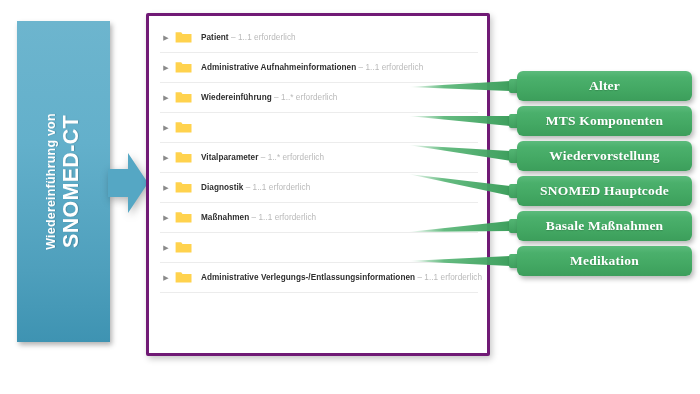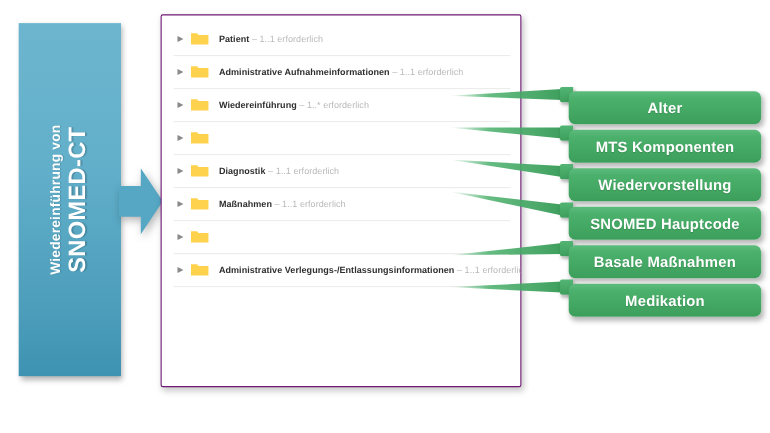--- a/index.html
+++ b/index.html
@@ -39,23 +39,24 @@
   }
   #banner-line2{
     display:block;font-size:21.5px;font-weight:700;letter-spacing:.3px;
     margin-top:1px;
     text-shadow:0 1px 1px rgba(0,0,0,.18);
   }
 
   
   #list-panel{
     position:absolute;left:146px;top:13px;width:326px;height:337px;
-    background:#ffffff;border:1px solid #701a75;border-radius:2px;
+    background:#ffffff;border:3px solid #701a75;border-radius:2px;
     box-shadow:2px 3px 6px rgba(0,0,0,.22);
     overflow:hidden;
+    padding-left:12px;
   }
   #list-inner{position:absolute;left:11px;top:7px;right:9px;}
   .tree-row{
     position:relative;height:29px;
     border-bottom:1px solid #ececec;
     display:flex;align-items:center;
   }
   .tree-row:last-child{border-bottom:1px solid #ececec;}
   .twisty{
     width:12px;flex:0 0 12px;display:flex;align-items:center;justify-content:center;
@@ -79,25 +80,25 @@
   .callout{
     position:absolute;height:30px;
   }
   .callout-tab{
     position:absolute;left:0;top:8px;width:12px;height:14px;
     background:linear-gradient(180deg,#53B573 0%,#3E9F5D 100%);
     border-radius:2px 0 0 2px;
     box-shadow:1px 2px 3px rgba(0,0,0,.28);
   }
   .callout-body{
-    position:absolute;left:8px;top:12px;right:0;height:30px;
+    position:absolute;left:8px;top:0;right:0;height:30px;
     background:linear-gradient(180deg,#5CBB7C 0%,#4BB06C 22%,#43A863 62%,#3C9E5B 100%);
     border-radius:6px;
     box-shadow:2px 3px 5px rgba(0,0,0,.28);
-    display:flex;align-items:center;justify-content:center;
+    display:flex;align-items:center;justify-content:center;font-family:Liberation Serif, serif;
   }
   .callout-label{
     color:#ffffff;font-size:13.5px;font-weight:600;letter-spacing:.2px;
     text-shadow:0 1px 1px rgba(0,0,0,.16);
     white-space:nowrap;
   }
 </style>
 </head>
 <body>
 
@@ -155,20 +156,29 @@
             </svg>
           </span>
         </div>
         <div class="tree-row">
           <span class="twisty">▶</span>
           <span class="folder">
             <svg width="17" height="13" viewBox="0 0 17 13" xmlns="http://www.w3.org/2000/svg">
               <path d="M0.6 1.2 h5.6 l1.3 1.7 h9.0 v8.6 h-15.9 z" fill="#FFD24D"></path>
             </svg>
           </span>
+          <span class="row-text"><span class="row-label">Vitalparameter</span><span class="row-card"> – 1..* erforderlich</span></span>
+        </div>
+        <div class="tree-row">
+          <span class="twisty">▶</span>
+          <span class="folder">
+            <svg width="17" height="13" viewBox="0 0 17 13" xmlns="http://www.w3.org/2000/svg">
+              <path d="M0.6 1.2 h5.6 l1.3 1.7 h9.0 v8.6 h-15.9 z" fill="#FFD24D"></path>
+            </svg>
+          </span>
           <span class="row-text"><span class="row-label">Diagnostik</span><span class="row-card"> – 1..1 erforderlich</span></span>
         </div>
         <div class="tree-row">
           <span class="twisty">▶</span>
           <span class="folder">
             <svg width="17" height="13" viewBox="0 0 17 13" xmlns="http://www.w3.org/2000/svg">
               <path d="M0.6 1.2 h5.6 l1.3 1.7 h9.0 v8.6 h-15.9 z" fill="#FFD24D"></path>
             </svg>
           </span>
           <span class="row-text"><span class="row-label">Maßnahmen</span><span class="row-card"> – 1..1 erforderlich</span></span>

